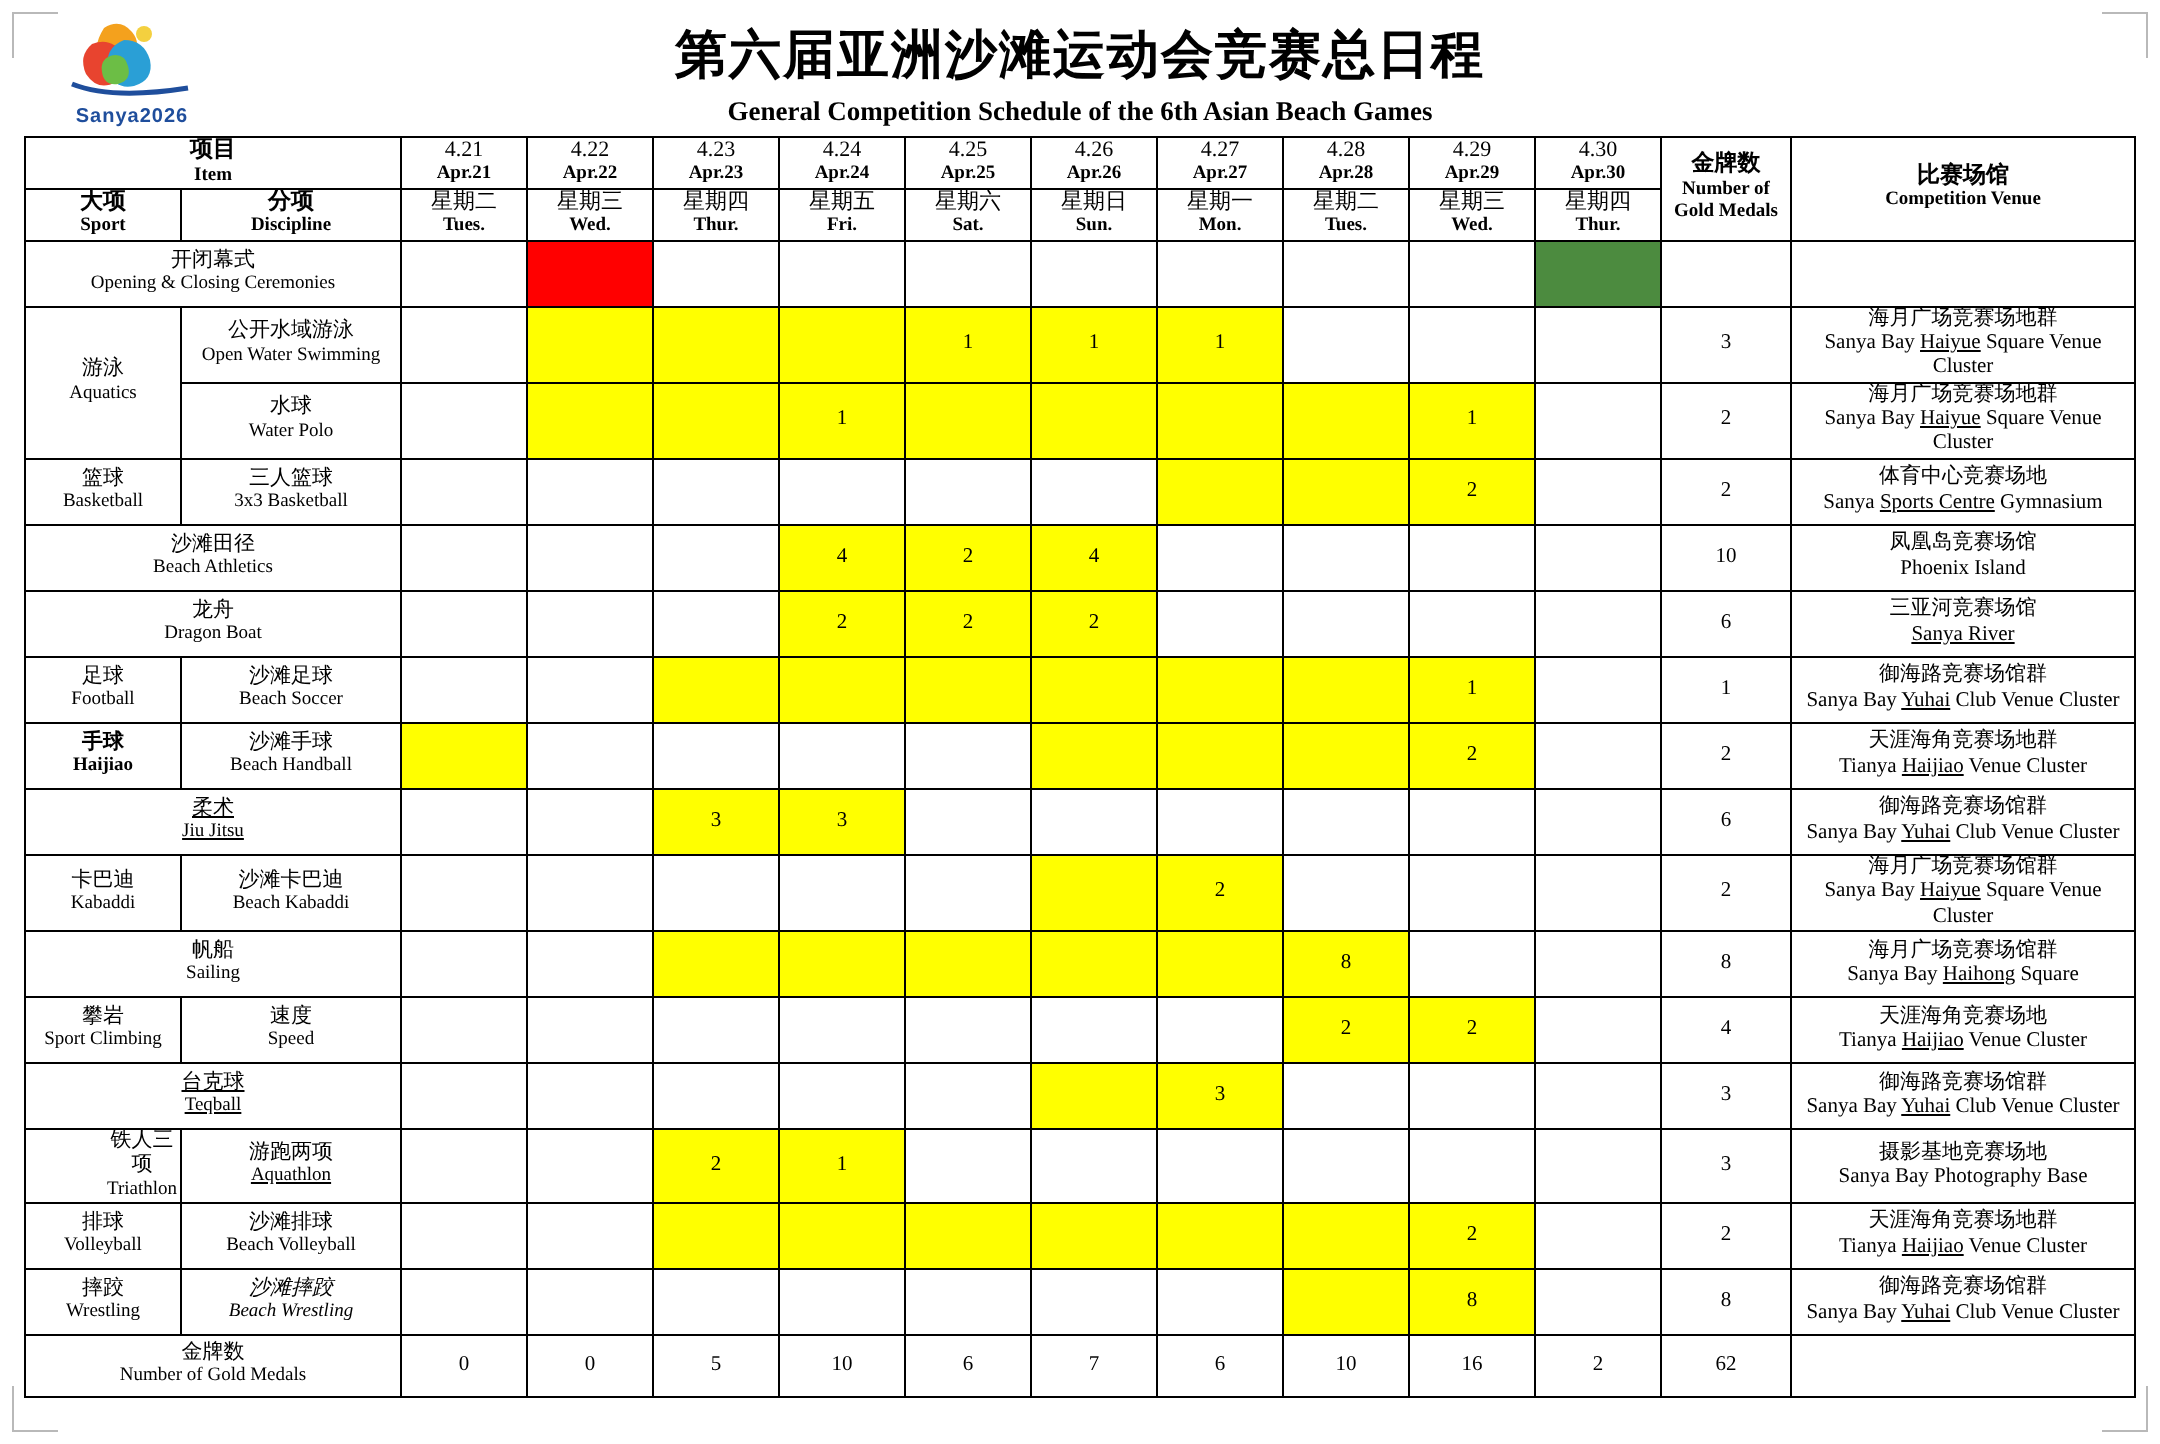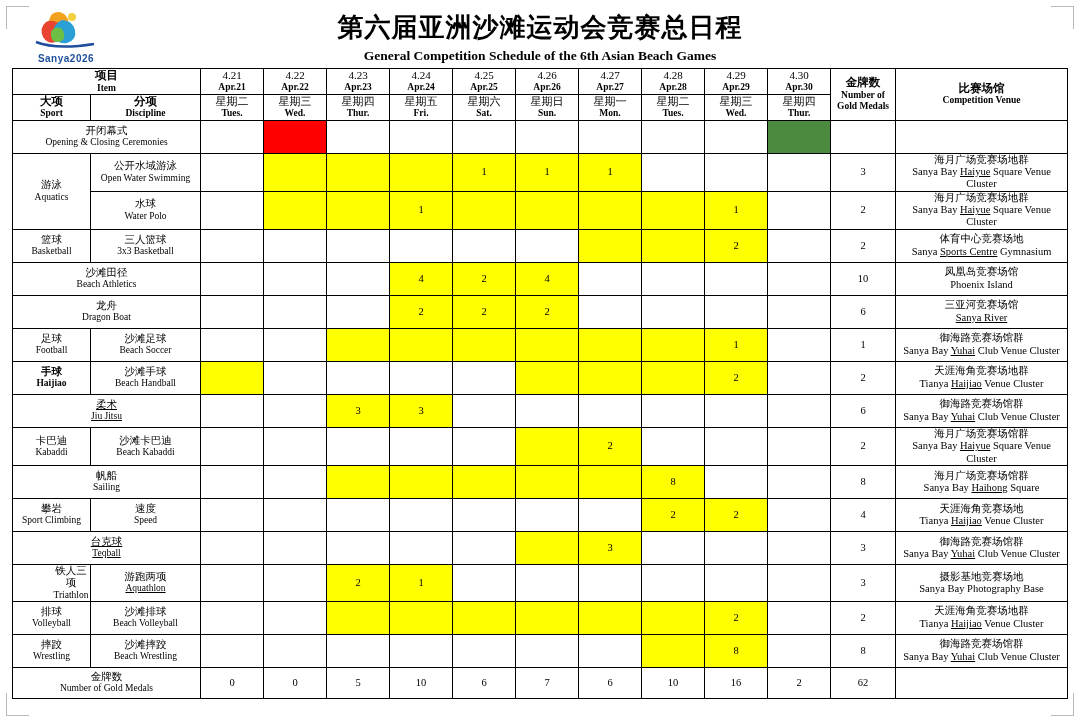--- a/index.html
+++ b/index.html
@@ -600,21 +600,21 @@
           <td class="venue">
             <div>天涯海角竞赛场地群</div>
             <div>Tianya <span class="u">Haijiao</span> Venue Cluster</div>
           </td>
         </tr>
         <tr>
           <td class="sport" style="height: 32px;">
             <div class="cn">摔跤</div>
             <div class="en">Wrestling</div>
           </td>
-          <td class="discipline" style="height: 32px;">
+          <td class="discipline" style="height: 32px; font-style: italic;">
             <div class="cn">沙滩摔跤</div>
             <div class="en">Beach Wrestling</div>
           </td>
           <td class="num "></td>
           <td class="num "></td>
           <td class="num "></td>
           <td class="num "></td>
           <td class="num "></td>
           <td class="num "></td>
           <td class="num "></td>

